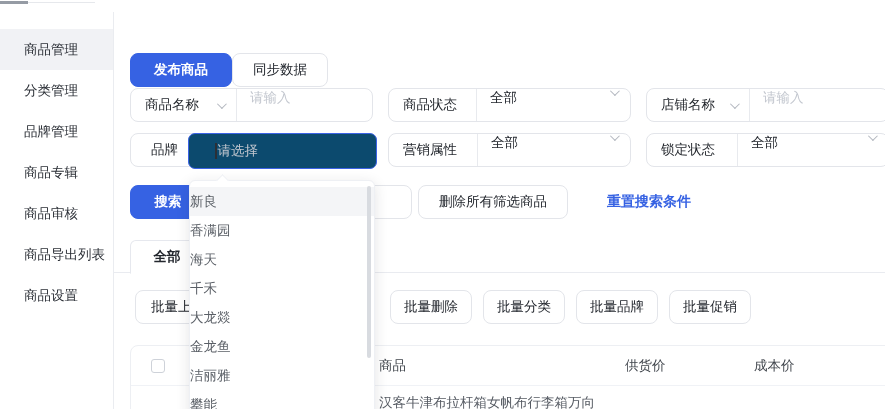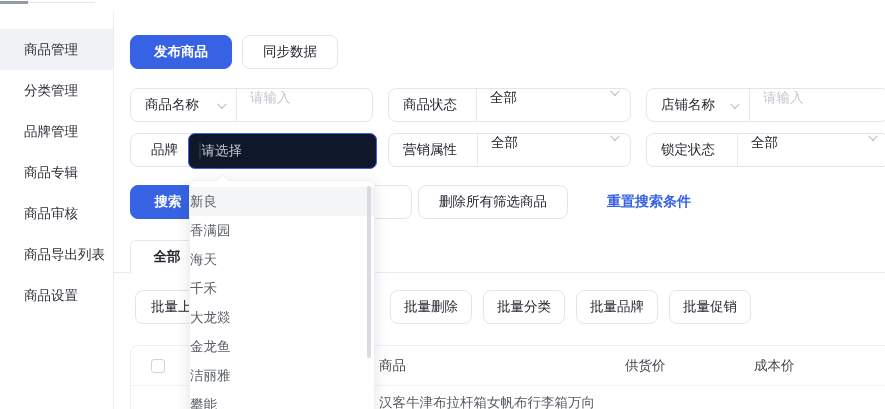--- a/index.html
+++ b/index.html
@@ -12,21 +12,21 @@
   .sidebar { position:absolute; left:0; top:12px; width:114px; height:100%;
     border-right:1px solid #eaecf0; background:#fff; padding-top:17px; z-index:10; }
   .side-item { height:41px; display:flex; align-items:center; padding-left:24px;
     font-size:13.5px; color:#2b2f36; cursor:pointer; white-space:nowrap; }
   .side-item.active { background:#f1f2f5; }
   .top-line { position:absolute; top:2px; left:0; width:95px; height:1px; background:#e6e8ec; }
   .top-line-dark { position:absolute; top:1px; left:0; width:28px; height:3px; background:#959ba4; }
   
   .main { position:absolute; left:114px; top:0; right:0; bottom:0; }
   
-  .toolbar { position:absolute; left:16px; top:35px; display:flex; gap:10px; }
+  .toolbar { position:absolute; left:16px; top:53px; display:flex; }
   .btn { height:34px; border-radius:8px; border:1px solid #e3e5ea; background:#fff;
     display:flex; align-items:center; justify-content:center; font-size:13.5px;
     color:#23272e; cursor:pointer; padding:0 13px; white-space:nowrap;
     font-family:"Liberation Sans", sans-serif; }
   .btn.primary { background:#3662e3; border-color:#3662e3; color:#fff; font-weight:700; }
   .btn.w-publish { width:102px; }
   .btn.w-sync { width:96px; }
   
   .frow { position:absolute; left:16px; display:flex; gap:15px; }
   .frow.r1 { top:88px; } .frow.r2 { top:133px; }
@@ -39,22 +39,22 @@
   .fg-field { flex:1; height:100%; display:flex; 
     justify-content:space-between; padding:0 13px; font-size:13.5px; cursor:pointer; }
   .ph { color:#c3c7cf; }
   .val { color:#23272e; }
   .chev { width:7px; height:7px; border-right:1.5px solid #b3b7bf;
     border-bottom:1.5px solid #b3b7bf; transform:rotate(45deg) translateY(-2px);
     flex:0 0 auto; margin-left:10px; }
   .fg-label .chev { margin-left:14px; }
   
   .brand-input { position:absolute; left:57px; top:-1px; height:36px; width:189px;
-    border:1.5px solid #3b63e6; border-radius:7px; background:#0f172a;
-    display:flex; align-items:center; padding-left:10px; font-size:13.5px; cursor:text; }
+    border:1.5px solid #3b63e6; border-radius:7px; background:#0c4a6e;
+    display:flex; align-items:center; padding-left:26px; font-size:13.5px; cursor:text; }
   .caret { width:1.5px; height:16px; background:#2b2f36; margin-right:1px;
     animation:blink 1s steps(1) infinite; }
   @keyframes blink { 50% { opacity:0; } }
   
   .actions { position:absolute; left:0; top:185px; width:100%; height:34px; }
   .a-search { position:absolute; left:16px; width:76px; }
   .a-export { position:absolute; left:76px; width:222px; }
   .a-delete { position:absolute; left:304px; width:150px; }
   .a-reset { position:absolute; left:486px; top:0; height:34px; display:flex;
     align-items:center; color:#3662e3; font-size:14px; font-weight:700; cursor:pointer;margin-left:7px; }

